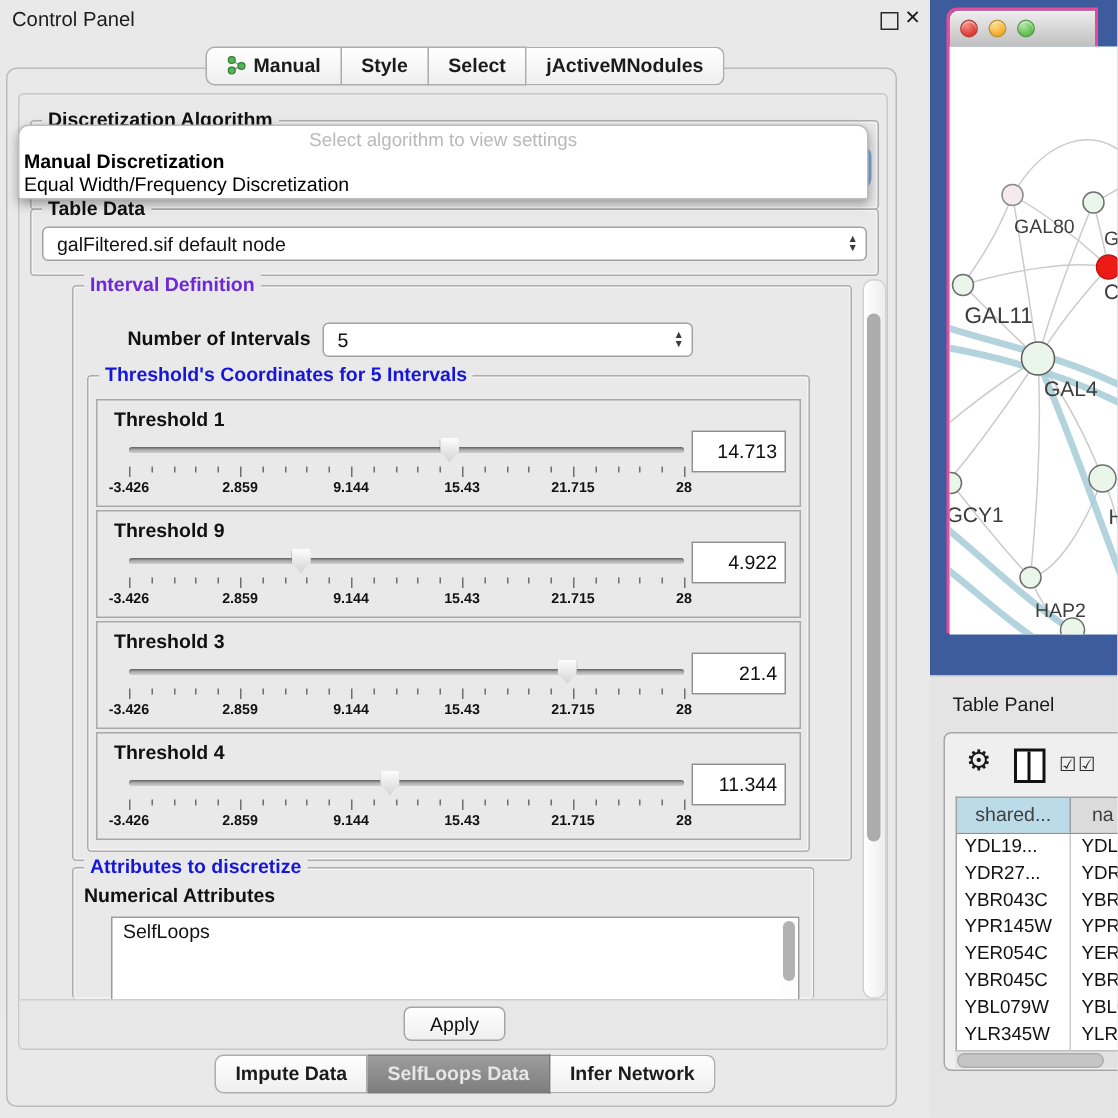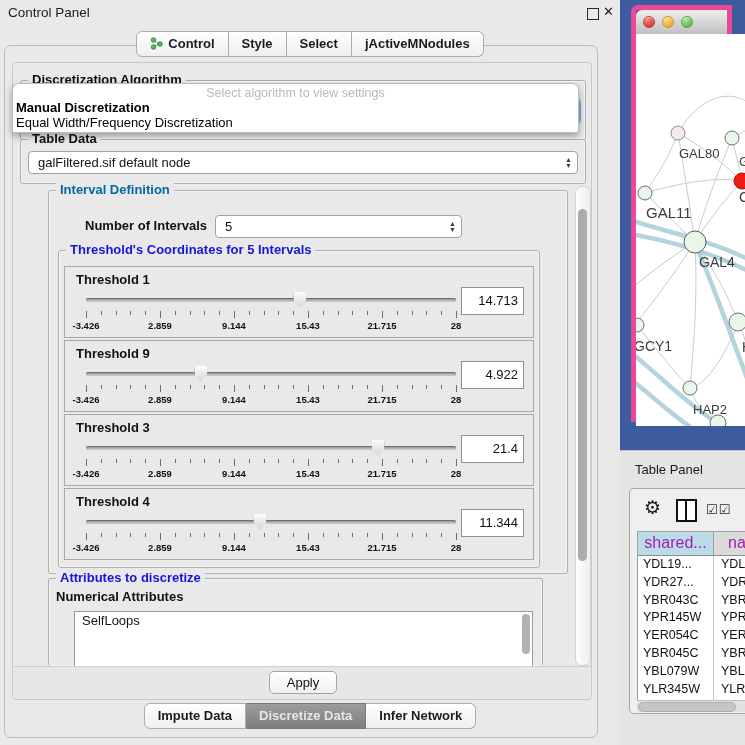--- a/index.html
+++ b/index.html
@@ -23,21 +23,21 @@
   .seg{height:24px;line-height:24px;padding:0 13px;font-size:13px;font-weight:bold;color:#1b1b1b;
     background:linear-gradient(#FFFFFF,#EFEFEF);border:1px solid #ADADAD;border-left:none;white-space:nowrap;}
   .seg:first-child{border-left:1px solid #ADADAD;border-radius:6px 0 0 6px;}
   .seg:last-child{border-radius:0 6px 6px 0;}
   .seg.sel{background:linear-gradient(#9C9C9C,#7E7E7E);color:#E6E6E6;border-color:#7A7A7A;}
   .seg .tab-ico{display:inline-block;vertical-align:-2px;margin-right:5px;}
 
   
   .grp{position:absolute;border:1px solid #AEAEAE;border-radius:3px;box-shadow:inset 0 0 0 1px rgba(255,255,255,.55);}
   .grp-title{position:absolute;top:-9px;left:7px;background:#E9E9E9;padding:0 4px;font-size:13px;font-weight:bold;color:#111;white-space:nowrap;}
-  .t-green{color:#0369a1;}
+  .t-green{color:#6d28d9;}
   .t-blue{color:#1616D9;}
 
   
   .combo{position:absolute;background:#FFF;border:1px solid #A2A2A2;border-radius:4px;font-size:13px;color:#111;
     display:flex;align-items:center;padding-left:9px;box-sizing:border-box;}
   .combo .stepper{position:absolute;right:5px;top:0;bottom:0;display:flex;flex-direction:column;justify-content:center;line-height:5px;}
   .combo .stepper span{font-size:7px;color:#3c3c3c;height:6px;}
   .combo.focusring{box-shadow:0 0 0 3px #7FA9DF;border-color:#5580C0;}
 
   
@@ -75,40 +75,40 @@
   #outer-scroll{position:absolute;left:575px;top:186px;width:14px;height:478px;border:1px solid #D2D2D2;border-radius:7px;
     background:linear-gradient(to right,#FFFFFF,#EDEDED);}
   #outer-thumb{position:absolute;left:2px;top:22px;width:9px;height:352px;background:#ACACAC;border-radius:5px;}
 
   #apply-sep{position:absolute;left:13px;top:666px;width:578px;height:31px;background:#E7E7E7;border-top:1px solid #CFCFCF;}
   #apply-btn{position:absolute;left:269px;top:671px;width:66px;height:21px;background:linear-gradient(#FFFFFF,#EFEFEF);
     border:1px solid #A5A5A5;border-radius:5px;font-size:13px;color:#111;text-align:center;line-height:21px;}
 
   
   #desktop{position:absolute;left:620px;top:0;width:125px;height:450px;background:#3D5C9E;}
-  #net-window{position:absolute;left:11px;top:5px;width:101px;height:417px;border:5px solid #ec4899;border-radius:7px 0 0 0;box-sizing:border-box;}
+  #net-window{position:absolute;left:11px;top:5px;width:101px;height:417px;border:2px solid #ec4899;border-radius:7px 0 0 0;box-sizing:border-box;}
   #net-titlebar{position:absolute;left:0;top:0;width:100%;height:24px;background:linear-gradient(#EFEFEF,#BFBFBF);
     border-bottom:1px solid #8E8E8E;border-radius:6px 0 0 0;}
   .light{position:absolute;top:6px;width:12px;height:12px;border-radius:50%;box-shadow:inset 0 1px 1px rgba(255,255,255,.7);}
   #light-red{left:7px;background:radial-gradient(circle at 35% 30%,#F58E84,#E3433B 60%,#C22B24);border:1px solid #B5413B;box-sizing:border-box;}
   #light-yellow{left:26px;background:radial-gradient(circle at 35% 30%,#FBDC8A,#F3B234 60%,#DD9C1F);border:1px solid #C6952F;box-sizing:border-box;}
   #light-green{left:45px;background:radial-gradient(circle at 35% 30%,#B0E5A2,#6BC158 60%,#4FA43E);border:1px solid #59A04C;box-sizing:border-box;}
   #net-canvas{position:absolute;left:0;top:24px;width:113px;height:392px;background:#FFF;overflow:hidden;}
 
   
   #table-region{position:absolute;left:620px;top:450px;width:125px;height:295px;background:#E4E4E4;border-top:1px solid #C4C4C4;}
   #table-panel-title{position:absolute;left:15px;top:11px;font-size:13px;color:#1b1b1b;}
   #table-widget{position:absolute;left:9px;top:37px;width:120px;height:226px;background:#EFEFEF;border:1px solid #A6A6A6;border-radius:5px 0 0 5px;box-sizing:border-box;}
   #gear-ico{position:absolute;left:14px;top:7px;font-size:19px;color:#1a1a1a;}
   #cols-ico{position:absolute;left:46px;top:10px;width:17px;height:19px;border:2px solid #111;background:#FFF;}
   #cols-ico:before{content:"";position:absolute;left:7px;top:0;width:2px;height:100%;background:#111;}
   #checks-ico{position:absolute;left:76px;top:13px;font-size:13px;color:#2a2a2a;letter-spacing:1px;}
   #mini-table{position:absolute;left:7px;top:42px;width:113px;height:170px;background:#FFF;border:1px solid #A0A0A0;border-right:none;box-sizing:border-box;overflow:hidden;}
   #mt-header{display:flex;height:23px;border-bottom:1px solid #8F8F8F;}
-  .mt-h{box-sizing:border-box;font-size:16px;color:#a21caf;line-height:22px;border-right:1px solid #9E9E9E;}
+  .mt-h{box-sizing:border-box;font-size:13px;color:#404040;line-height:22px;border-right:1px solid #9E9E9E;}
   #mt-h-0{width:76px;background:#BCDBE9;text-align:center;}
   #mt-h-1{flex:1;background:#DBDBDB;padding-left:14px;}
   .mt-row{display:flex;height:17.8px;}
   .mt-c{box-sizing:border-box;font-size:12.5px;color:#111;line-height:17.8px;white-space:nowrap;overflow:hidden;}
   .mt-c0{width:76px;padding-left:5px;border-right:1px solid #C9C9C9;}
   .mt-c1{flex:1;padding-left:7px;}
   #h-scroll{position:absolute;left:7px;top:211px;width:113px;height:11px;background:#E2E2E2;border-top:1px solid #BFBFBF;}
   #h-thumb{position:absolute;left:1px;top:1px;width:96px;height:8px;background:#C5C5C5;border:1px solid #ADADAD;border-radius:5px;}
 
   .lbl{position:absolute;font-weight:bold;font-size:13px;color:#111;white-space:nowrap;}
@@ -131,21 +131,21 @@
     <div id="top-tabs" class="tabbar">
       <div class="seg">
         <span class="tab-ico">
           <svg width="13" height="13" viewBox="0 0 13 13">
             <line x1="3.5" y1="3" x2="9.5" y2="7" stroke="#9a9a9a" stroke-width="1"></line>
             <line x1="3.5" y1="10" x2="9.5" y2="7" stroke="#9a9a9a" stroke-width="1"></line>
             <circle cx="3.5" cy="3" r="2.3" fill="#57B457" stroke="#2E7D2E" stroke-width="0.8"></circle>
             <circle cx="3.5" cy="10" r="2.3" fill="#57B457" stroke="#2E7D2E" stroke-width="0.8"></circle>
             <circle cx="10" cy="7" r="2.3" fill="#57B457" stroke="#2E7D2E" stroke-width="0.8"></circle>
           </svg>
-        </span><span>Control</span>
+        </span><span>Manual</span>
       </div>
       <div class="seg"><span>Style</span></div>
       <div class="seg"><span>Select</span></div>
       <div class="seg"><span>jActiveMNodules</span></div>
     </div>
 
     <div id="inner-panel"></div>
 
     <div class="grp" style="left:20px;top:80px;width:564px;height:58px;">
       <span class="grp-title">Discretization Algorithm</span>
@@ -367,21 +367,21 @@
 
     <div id="outer-scroll">
       <div id="outer-thumb"></div>
     </div>
 
     <div id="apply-sep"></div>
     <div id="apply-btn">Apply</div>
 
     <div id="bottom-tabs" class="tabbar">
       <div class="seg"><span>Impute Data</span></div>
-      <div class="seg sel"><span>Discretize Data</span></div>
+      <div class="seg sel"><span>SelfLoops Data</span></div>
       <div class="seg"><span>Infer Network</span></div>
     </div>
   </div>
 
   <div id="desktop">
     <div id="net-window">
       <div id="net-titlebar">
         <span class="light" id="light-red"></span>
         <span class="light" id="light-yellow"></span>
         <span class="light" id="light-green"></span>

